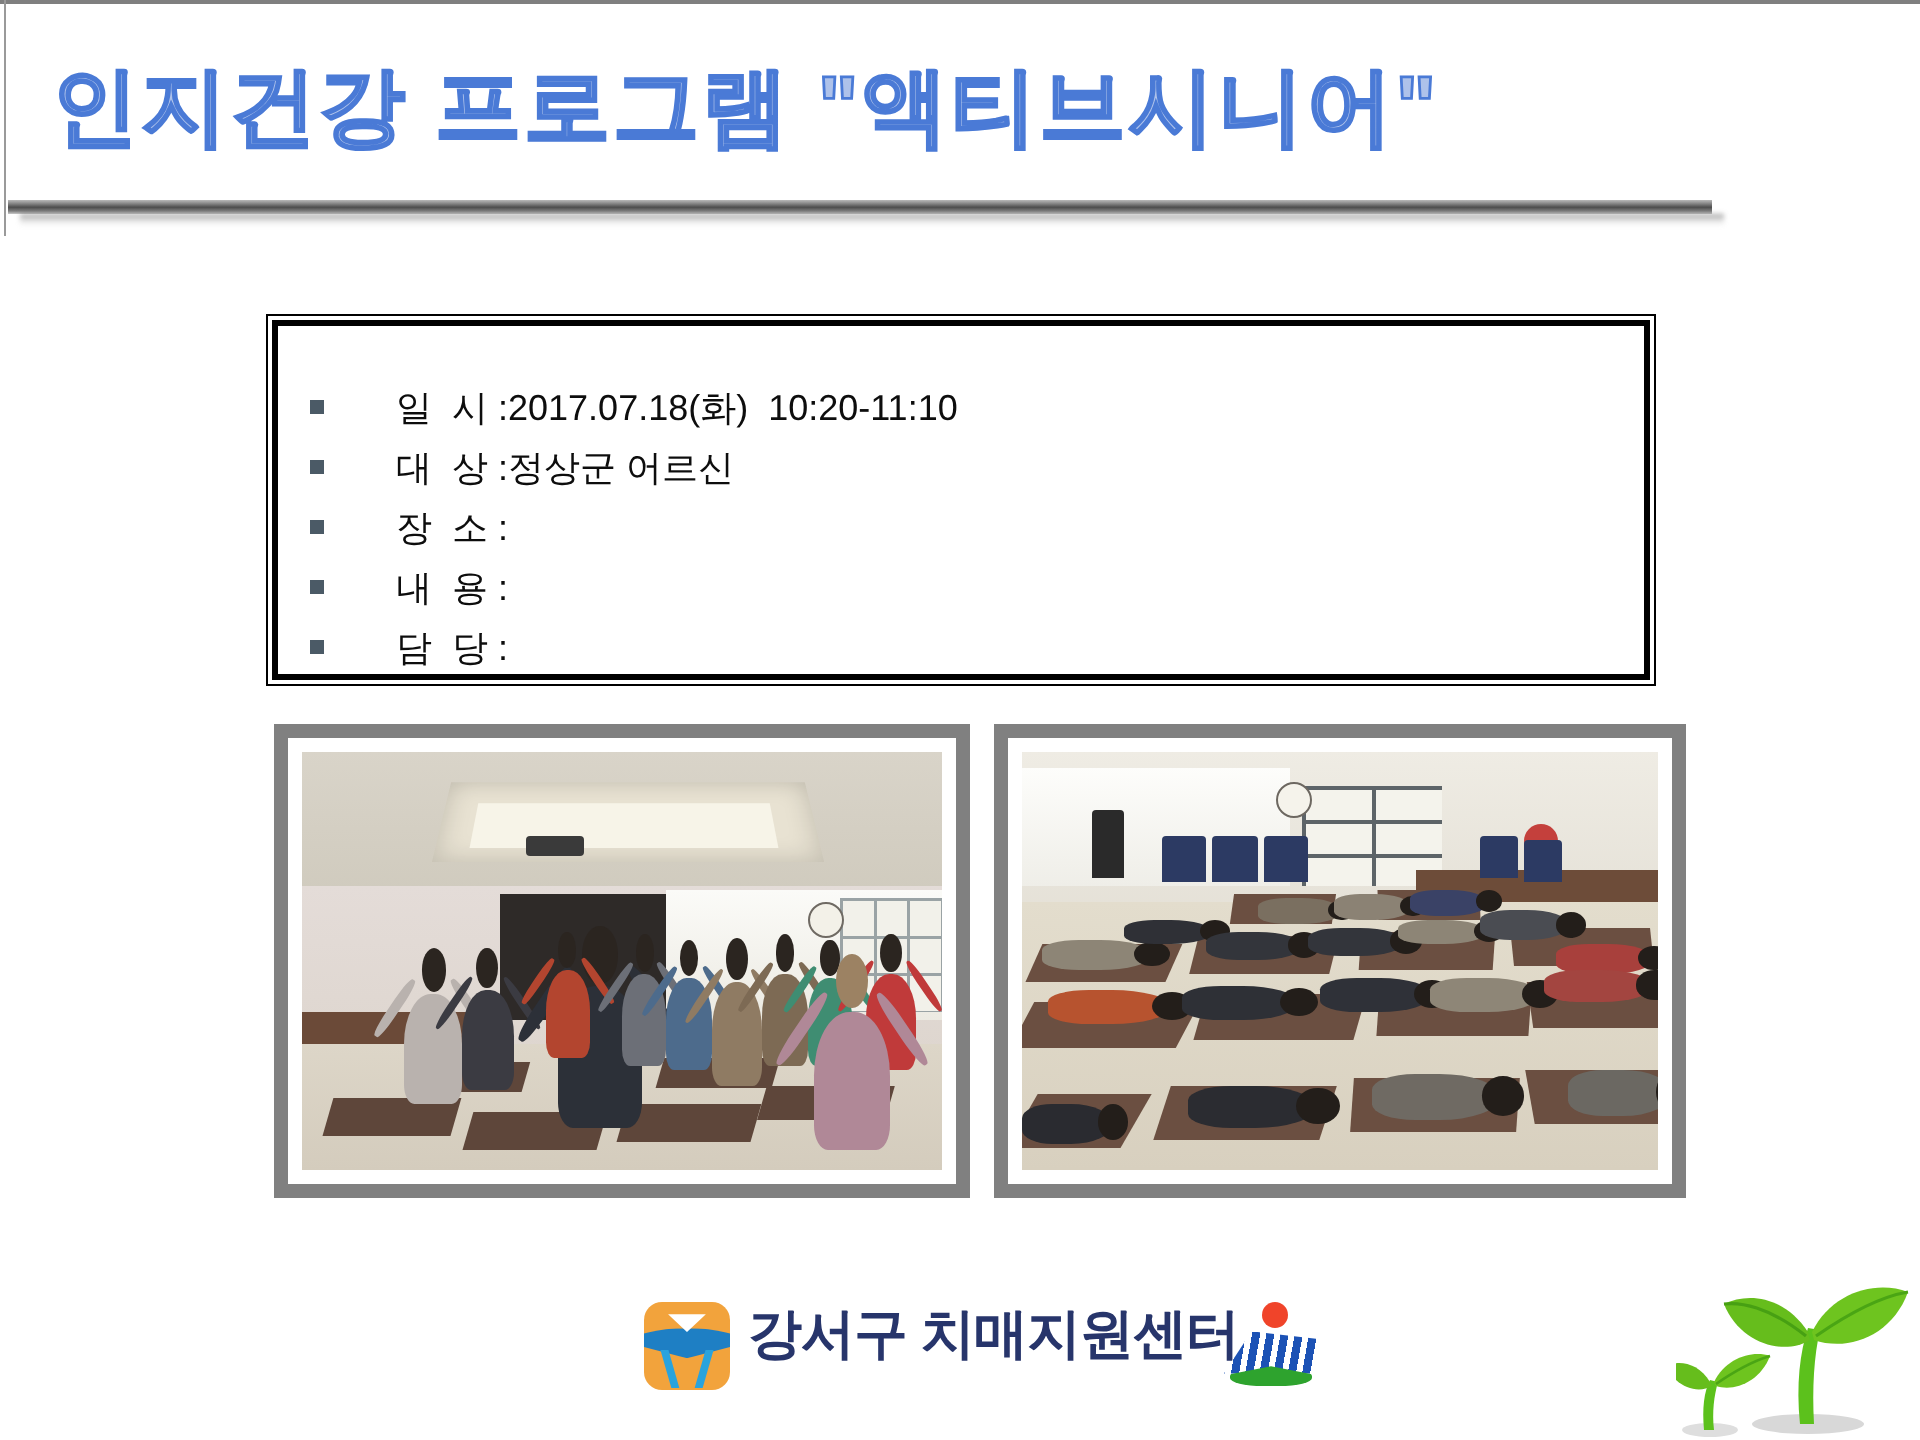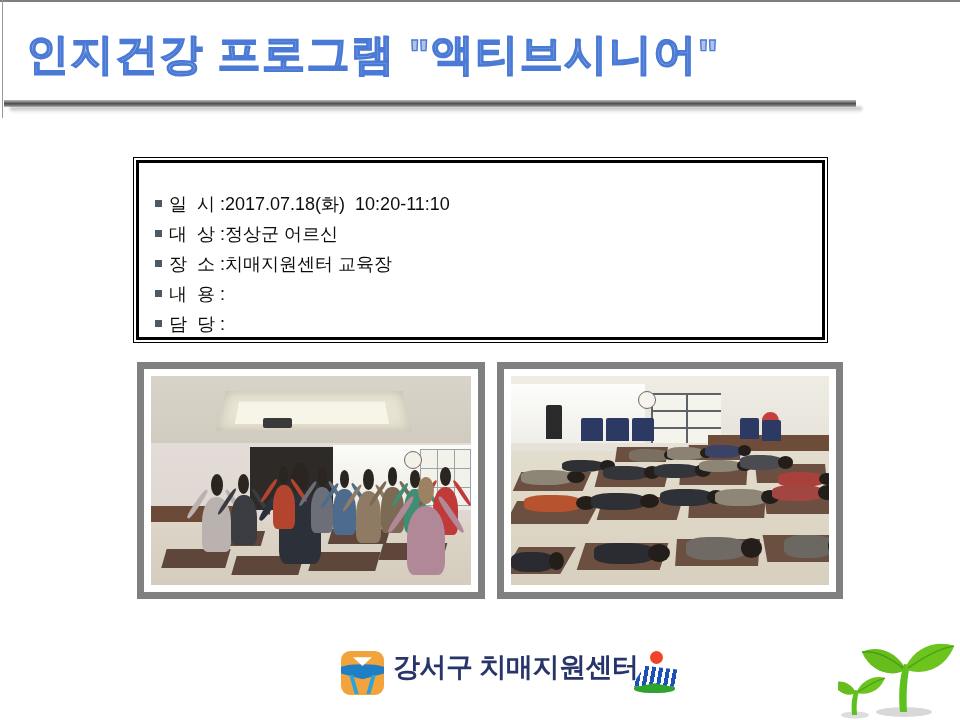--- a/index.html
+++ b/index.html
@@ -110,20 +110,21 @@
     margin-right: 7px;
     flex: 0 0 auto;
   }
   .info-label {
     font-family: "Liberation Sans", sans-serif;
     font-size: 18px;
     color: #0d0d0d;
     line-height: 26px;
     white-space: pre;
     flex: 0 0 auto;
+    margin-left: 29px;
   }
   .info-value {
     font-family: "Liberation Sans", sans-serif;
     font-size: 18px;
     color: #0d0d0d;
     line-height: 26px;
     white-space: pre;
   }
 
   
@@ -266,21 +267,21 @@
   }
   .lying .lhead {
     position: absolute; right: -20%; top: 4%;
     width: 34%; height: 86%;
     background: #231e1a; border-radius: 50%;
   }
 
   
   #footer-logo {
     position: absolute;
-    left: 341px; top: 648px;
+    left: 322px; top: 648px;
     width: 342px; height: 56px;
   }
   #logo-mark-ci {
     position: absolute; left: 0; top: 3px;
     width: 43px; height: 44px;
     background: #f2a33c;
     border-radius: 9px;
     overflow: hidden;
   }
   #logo-mark-ci .arc {
@@ -390,21 +391,20 @@
 
       <div class="info-row">
         <span class="bullet-mark"></span>
         <span class="info-label">대  상 :</span>
         <span class="info-value">정상군 어르신</span>
       </div>
 
       <div class="info-row">
         <span class="bullet-mark"></span>
         <span class="info-label">장  소 :</span>
-        <span class="info-value">치매지원센터 교육장</span>
       </div>
 
       <div class="info-row">
         <span class="bullet-mark"></span>
         <span class="info-label">내  용 :</span>
       </div>
 
       <div class="info-row">
         <span class="bullet-mark"></span>
         <span class="info-label">담  당 :</span>

